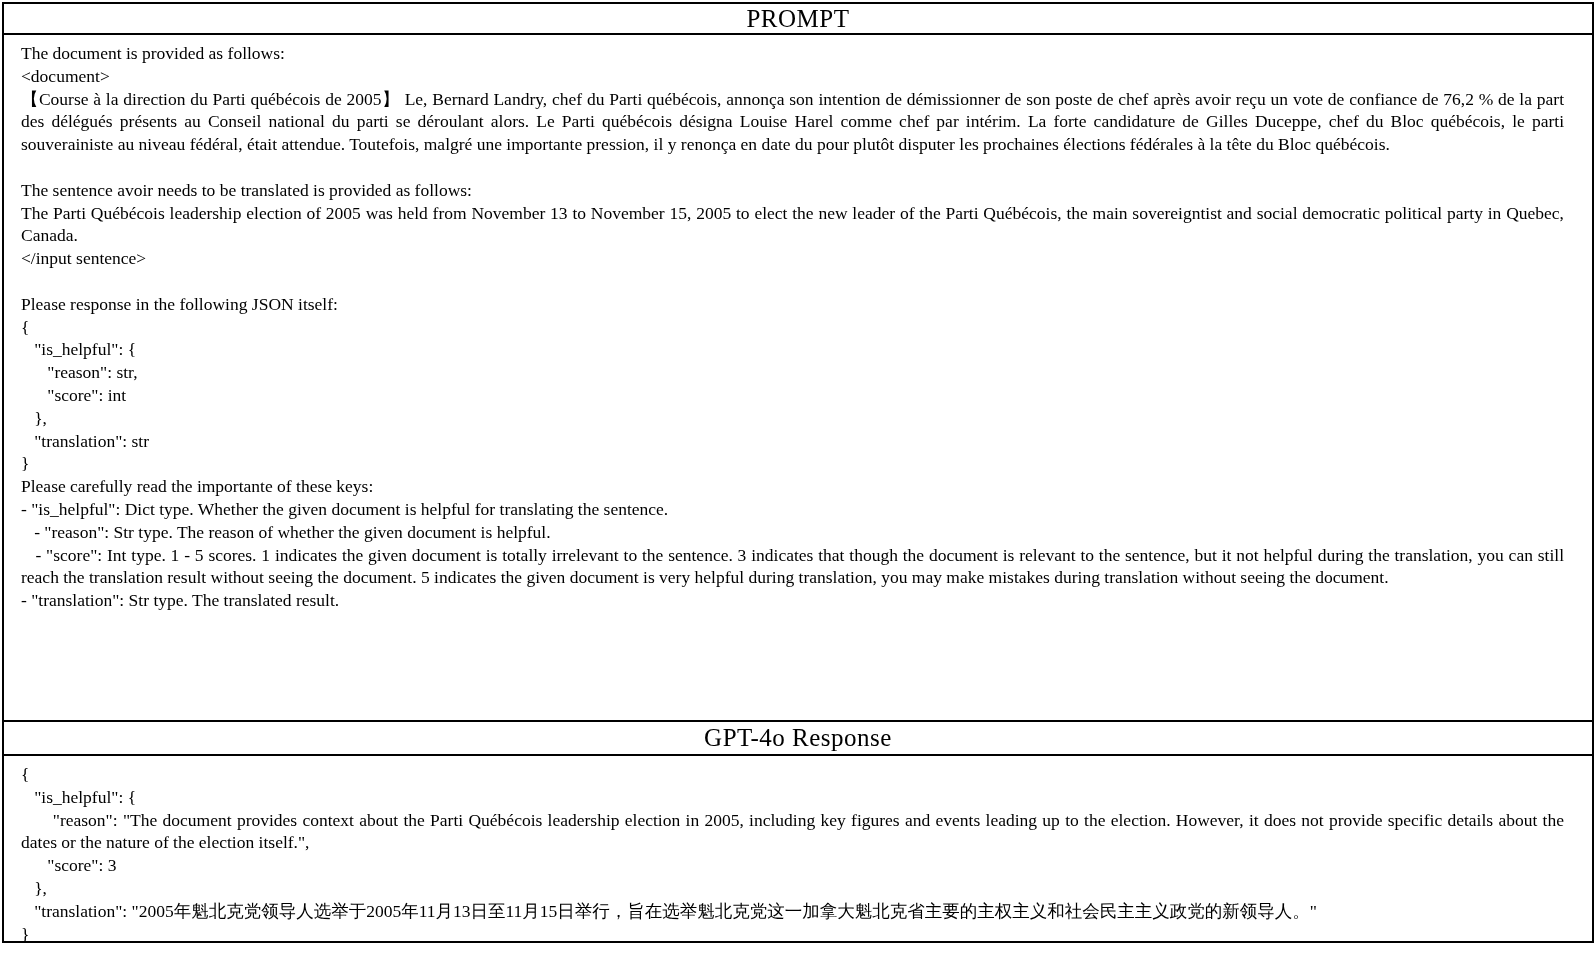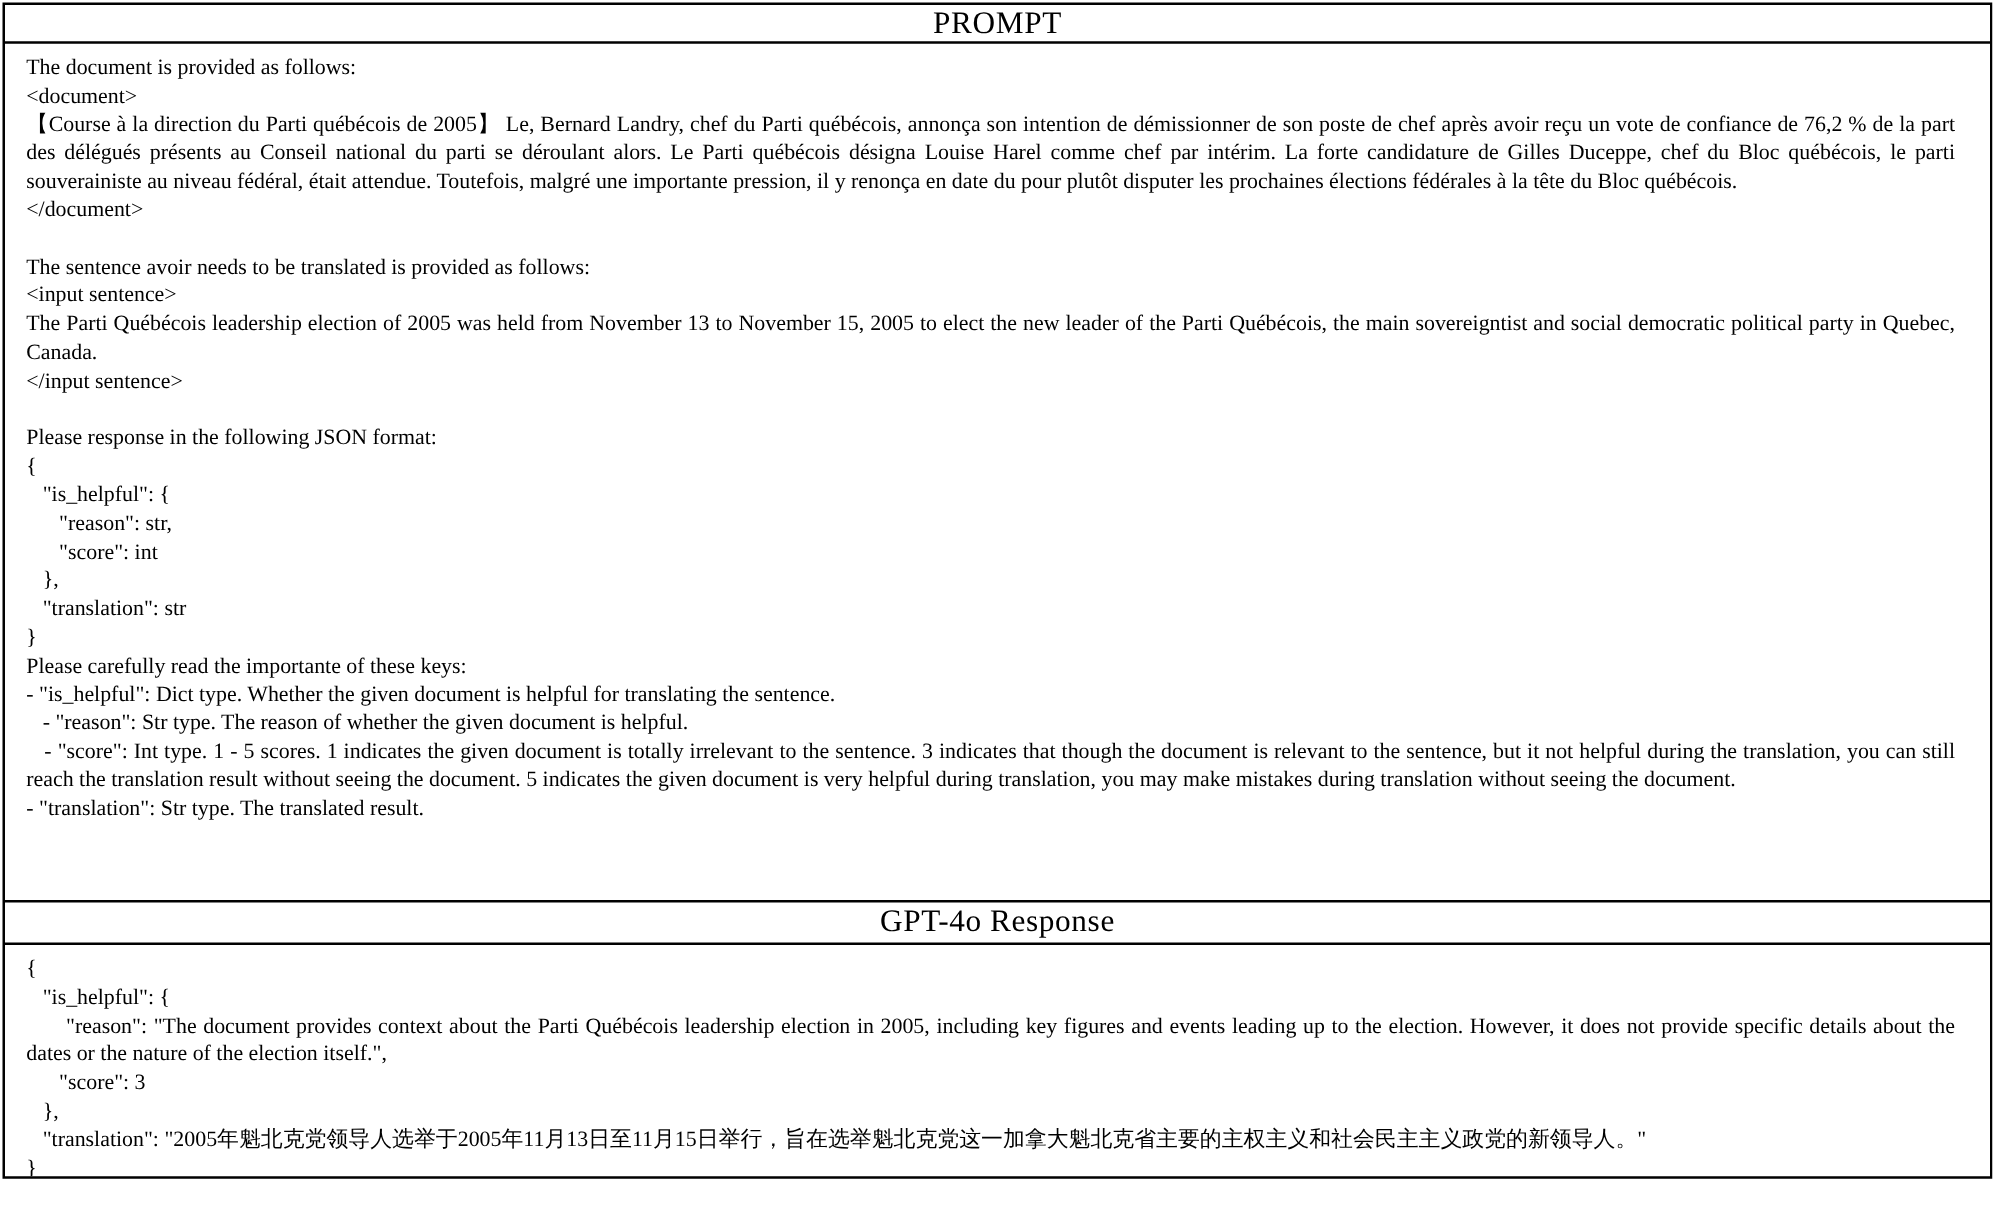--- a/index.html
+++ b/index.html
@@ -63,28 +63,26 @@
 
 <div class="page">
   <div class="figure">
 
     <div class="section-header header-prompt">PROMPT</div>
 
     <div class="section-body prompt-body">
       <div class="line">The document is provided as follows:</div>
       <div class="line">&lt;document&gt;</div>
       <div class="line">【Course à la direction du Parti québécois de 2005】 Le, Bernard Landry, chef du Parti québécois, annonça son intention de démissionner de son poste de chef après avoir reçu un vote de confiance de 76,2 % de la part des délégués présents au Conseil national du parti se déroulant alors. Le Parti québécois désigna Louise Harel comme chef par intérim. La forte candidature de Gilles Duceppe, chef du Bloc québécois, le parti souverainiste au niveau fédéral, était attendue. Toutefois, malgré une importante pression, il y renonça en date du pour plutôt disputer les prochaines élections fédérales à la tête du Bloc québécois.</div>
-      <div class="line">&lt;/document&gt;</div>
       <div class="line"></div>
       <div class="line">The sentence avoir needs to be translated is provided as follows:</div>
-      <div class="line">&lt;input sentence&gt;</div>
       <div class="line">The Parti Québécois leadership election of 2005 was held from November 13 to November 15, 2005 to elect the new leader of the Parti Québécois, the main sovereigntist and social democratic political party in Quebec, Canada.</div>
       <div class="line">&lt;/input sentence&gt;</div>
       <div class="line"></div>
-      <div class="line">Please response in the following JSON format:</div>
+      <div class="line">Please response in the following JSON itself:</div>
       <div class="line">{</div>
       <div class="line">   "is_helpful": {</div>
       <div class="line">      "reason": str,</div>
       <div class="line">      "score": int</div>
       <div class="line">   },</div>
       <div class="line">   "translation": str</div>
       <div class="line">}</div>
       <div class="line">Please carefully read the importante of these keys:</div>
       <div class="line">- "is_helpful": Dict type. Whether the given document is helpful for translating the sentence.</div>
       <div class="line">   - "reason": Str type. The reason of whether the given document is helpful.</div>

